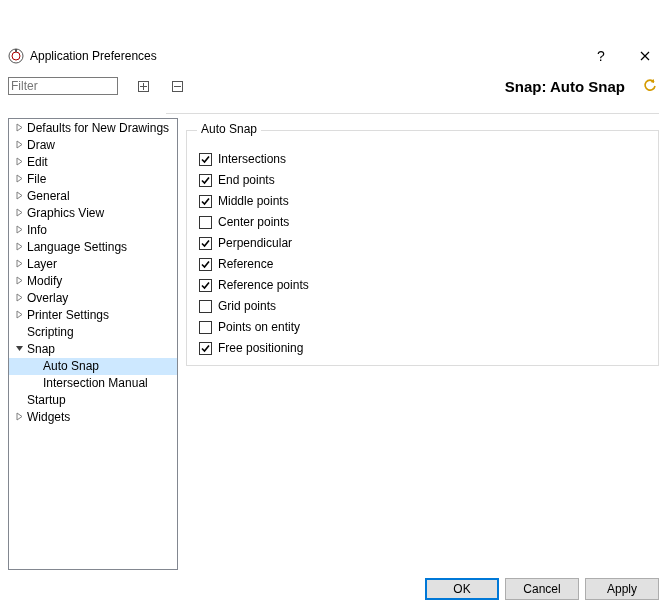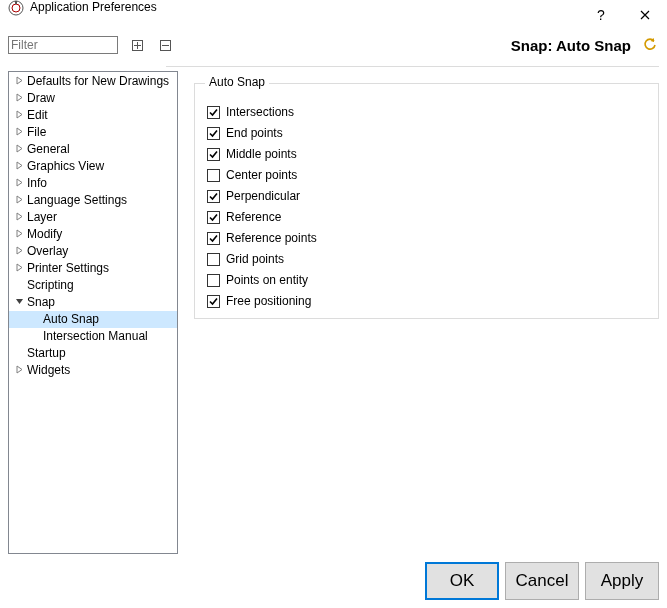--- a/index.html
+++ b/index.html
@@ -16,22 +16,23 @@
   .window {
     width: 667px;
     height: 608px;
     display: flex;
     flex-direction: column;
     box-sizing: border-box;
   }
   .titlebar {
     height: 30px;
     display: flex;
-    align-items: flex-start;
+    align-items: center;
     padding: 0 0 0 8px;
+    margin-top: 41px;
   }
   .titlebar .app-icon {
     width: 16px;
     height: 16px;
     margin-right: 6px;
     flex: 0 0 auto;
   }
   .titlebar .title {
     flex: 1 1 auto;
     font-size: 12px;
@@ -49,22 +50,22 @@
   .body {
     flex: 1 1 auto;
     display: flex;
     flex-direction: column;
     padding: 6px 8px 8px 8px;
     box-sizing: border-box;
   }
   .top-row {
     display: flex;
     align-items: center;
-    gap: 10px;
-    margin-bottom: 12px;
+    gap: 16px;
+    margin-bottom: 18px;
   }
   .filter {
     width: 110px;
     height: 18px;
     border: 1px solid #7a7a7a;
     font-size: 12px;
     padding: 0 2px;
     color: #6d6d6d;
     box-sizing: border-box;
   }
@@ -92,21 +93,21 @@
     justify-content: center;
   }
   .divider {
     height: 1px;
     background: #dcdcdc;
     margin: 0 0 4px 158px;
   }
   .main {
     flex: 1 1 auto;
     display: flex;
-    gap: 16px;
+    gap: 8px;
     min-height: 0;
   }
   .tree {
     width: 170px;
     border: 1px solid #828790;
     background: #fff;
     overflow: auto;
     padding: 1px 0;
     box-sizing: border-box;
   }
@@ -171,24 +172,24 @@
     color: #000;
   }
   .buttons {
     display: flex;
     justify-content: flex-end;
     gap: 6px;
     padding-top: 8px;
   }
   .btn {
     min-width: 74px;
-    height: 38px;
+    height: 22px;
     border: 1px solid #adadad;
     background: #e1e1e1;
-    font-size: 17px;
+    font-size: 12px;
     display: flex;
     align-items: center;
     justify-content: center;
     box-sizing: border-box;
   }
   .btn.default {
     border: 1px solid #0078d7;
     outline: 1px solid #0078d7;
     outline-offset: -2px;
     background: #e1e1e1;

